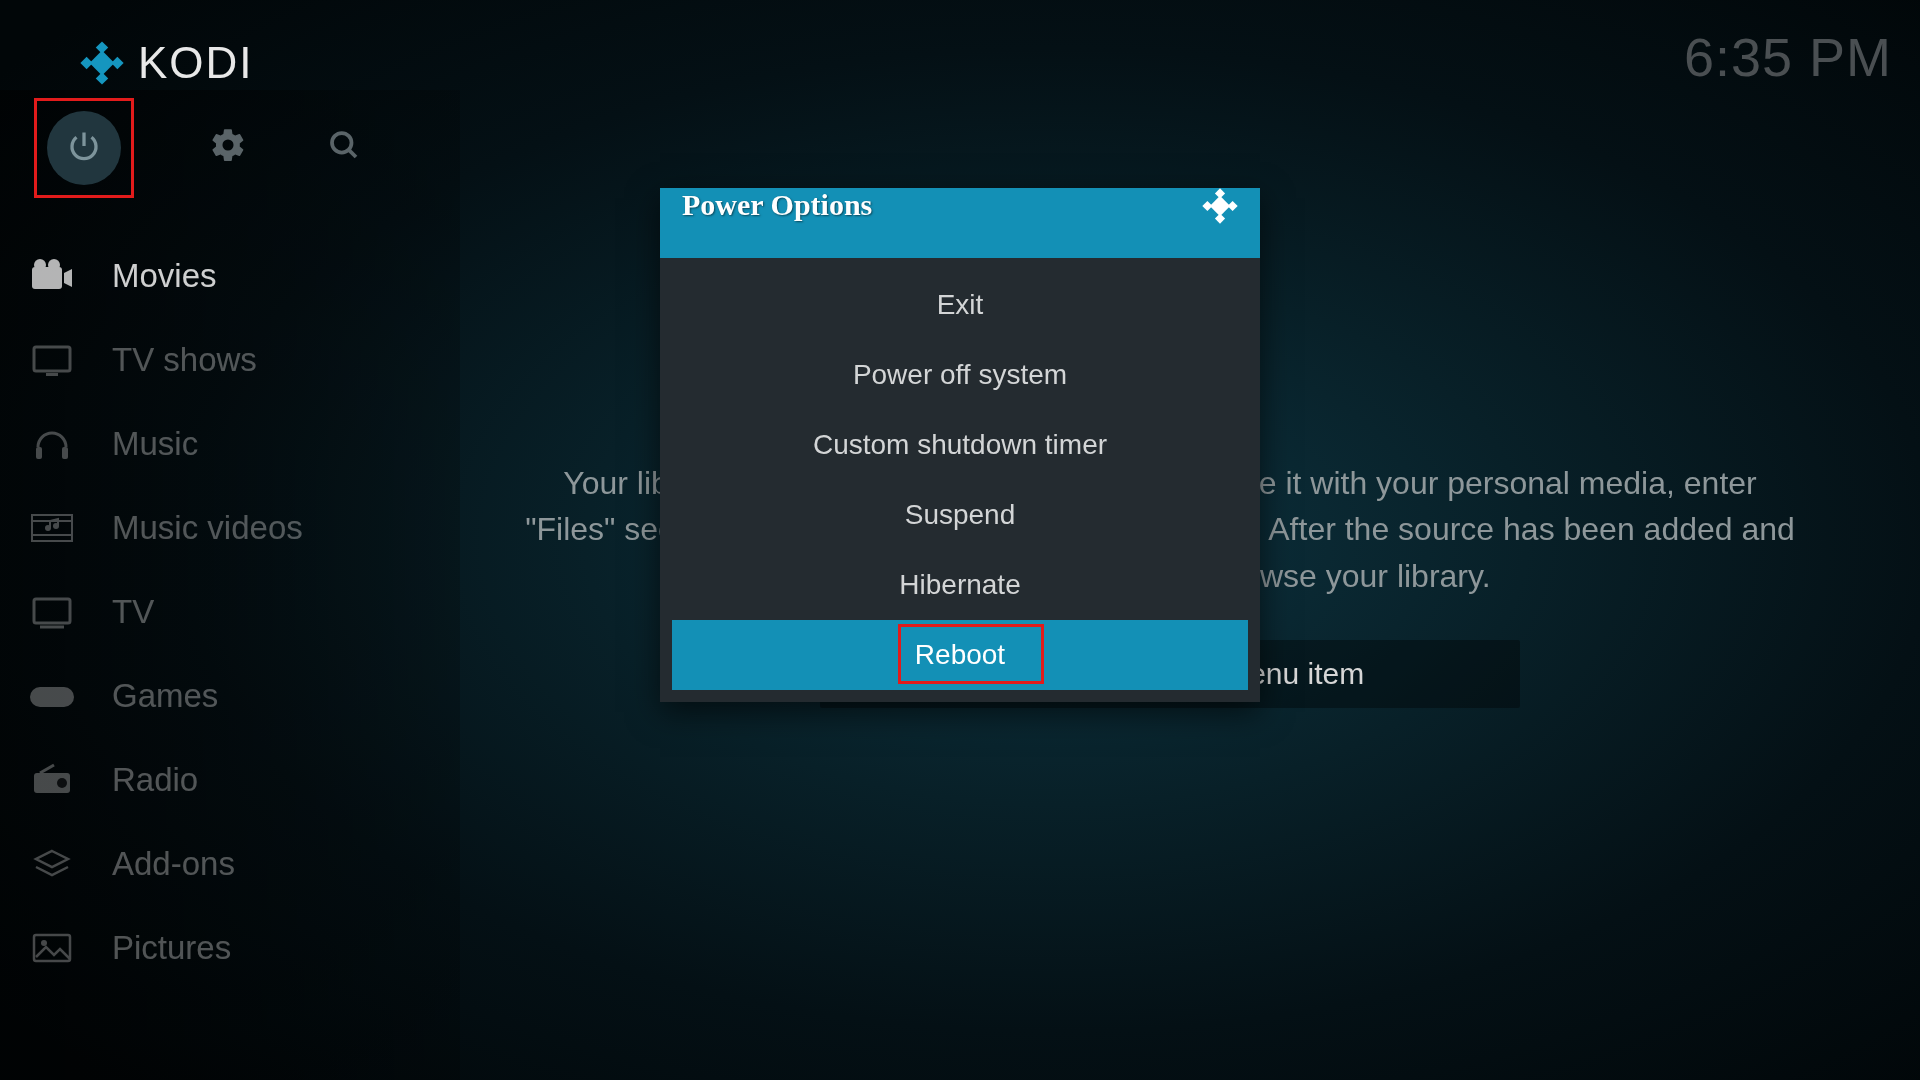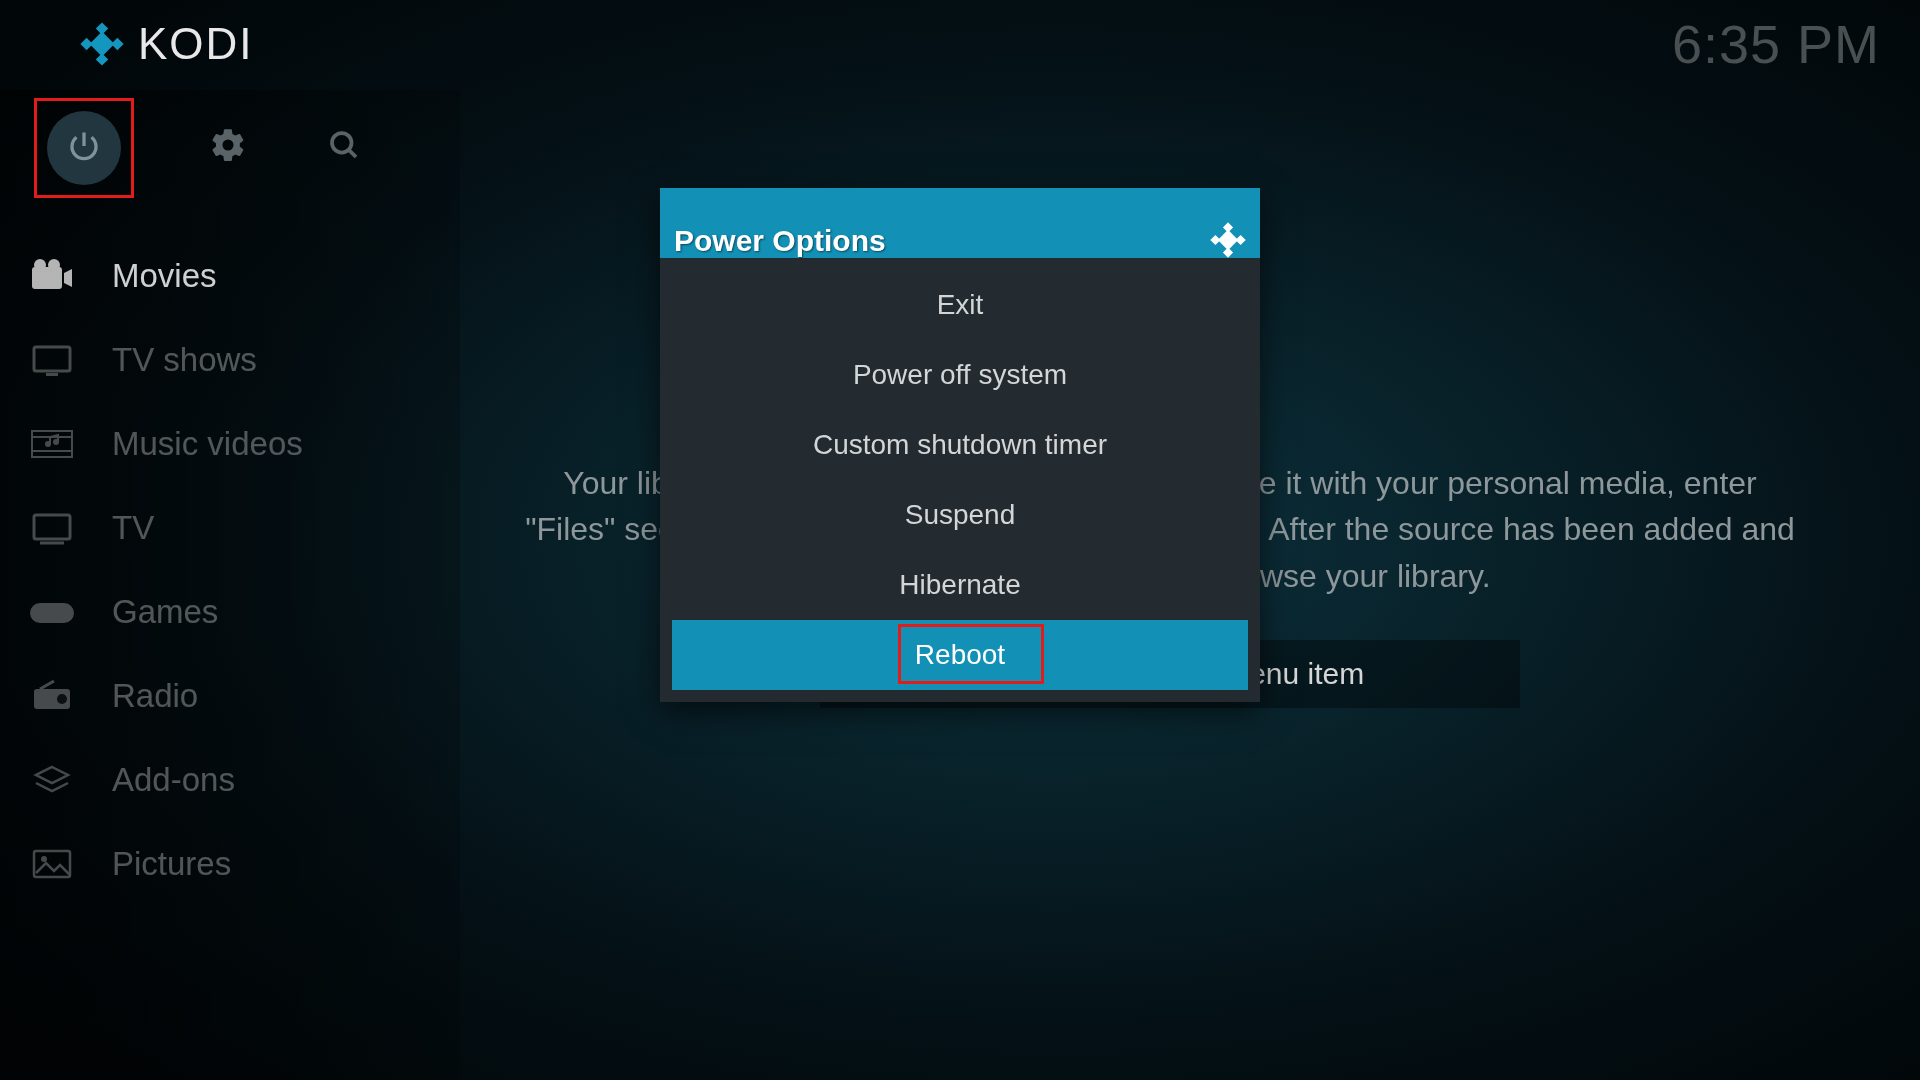--- a/index.html
+++ b/index.html
@@ -9,23 +9,23 @@
     color: #d0d0d0;
     position: relative;
   }
 
   
   .header {
     position: absolute;
     top: 0; left: 0; right: 0;
     height: 88px;
     display: flex;
-    align-items: center;
+    align-items: flex-end;
     padding-left: 80px;
-    padding-right: 40px;
+    padding-right: 28px;
   }
   .logo {
     display: flex;
     align-items: center;
     gap: 14px;
   }
   .logo-mark svg { display: block; }
   .logo-text {
     font-weight: 300;
     font-size: 44px;
@@ -125,23 +125,24 @@
     left: 660px;
     top: 188px;
     width: 600px;
     background: #242b30;
     box-shadow: 0 10px 30px rgba(0,0,0,0.6);
   }
   .dialog-header {
     background: #1390b6;
     height: 70px;
     display: flex;
-    align-items: flex-end;
-    padding: 0 14px;
+    align-items: flex-start;
+    padding: 0 22px;
     justify-content: space-between;
+    font-family: Liberation Serif, serif;
   }
   .dialog-title {
     color: #ffffff;
     font-size: 30px;
     font-weight: 700;
     text-shadow: 1px 1px 2px rgba(0,0,0,0.5);
   }
   .dialog-logo svg { display:block; }
   .dialog-body { padding: 12px; }
   .dlg-item {
@@ -229,20 +230,30 @@
         <svg width="44" height="34" viewBox="0 0 44 34">
             <rect x="4" y="4" width="36" height="24" rx="2" fill="none" stroke="#c8c8c8" stroke-width="3"></rect>
             <rect x="16" y="30" width="12" height="3" fill="#c8c8c8"></rect>
           </svg>
       </span>
       <span class="menu-label">TV shows</span>
     </div>
     <div class="menu-item">
       <span class="menu-icon">
         <svg width="44" height="34" viewBox="0 0 44 34">
+            <path d="M8 20 A14 14 0 0 1 36 20" fill="none" stroke="#c8c8c8" stroke-width="3"></path>
+            <rect x="6" y="20" width="6" height="12" rx="2" fill="#c8c8c8"></rect>
+            <rect x="32" y="20" width="6" height="12" rx="2" fill="#c8c8c8"></rect>
+          </svg>
+      </span>
+      <span class="menu-label">Music</span>
+    </div>
+    <div class="menu-item">
+      <span class="menu-icon">
+        <svg width="44" height="34" viewBox="0 0 44 34">
             <rect x="2" y="4" width="40" height="26" fill="none" stroke="#c8c8c8" stroke-width="2"></rect>
             <line x1="2" y1="10" x2="42" y2="10" stroke="#c8c8c8" stroke-width="2"></line>
             <line x1="2" y1="24" x2="42" y2="24" stroke="#c8c8c8" stroke-width="2"></line>
             <circle cx="18" cy="17" r="3" fill="#c8c8c8"></circle>
             <path d="M20 17 L20 10 L28 8 L28 15" stroke="#c8c8c8" stroke-width="2" fill="none"></path>
             <circle cx="26" cy="15" r="3" fill="#c8c8c8"></circle>
           </svg>
       </span>
       <span class="menu-label">Music videos</span>
     </div>

